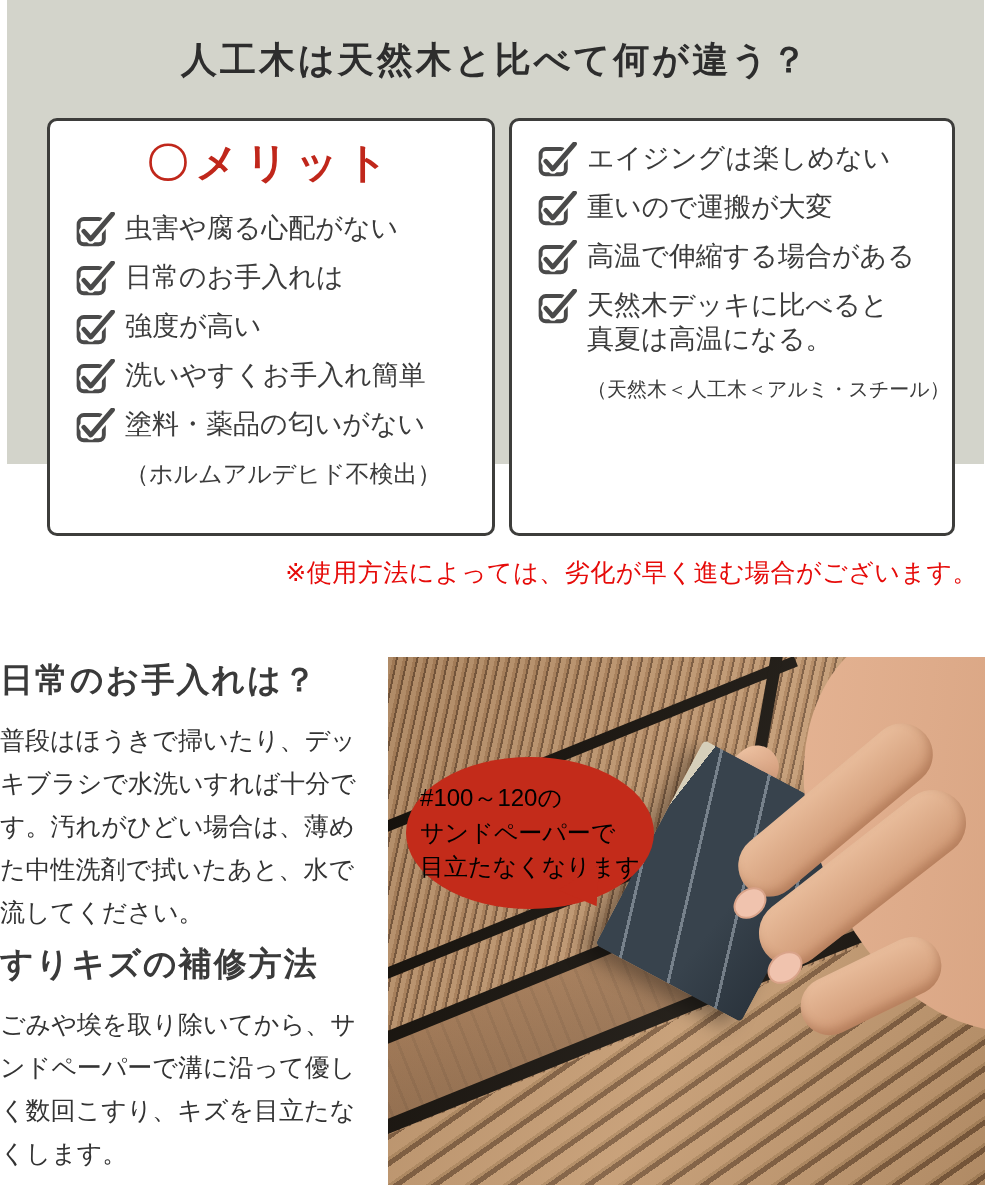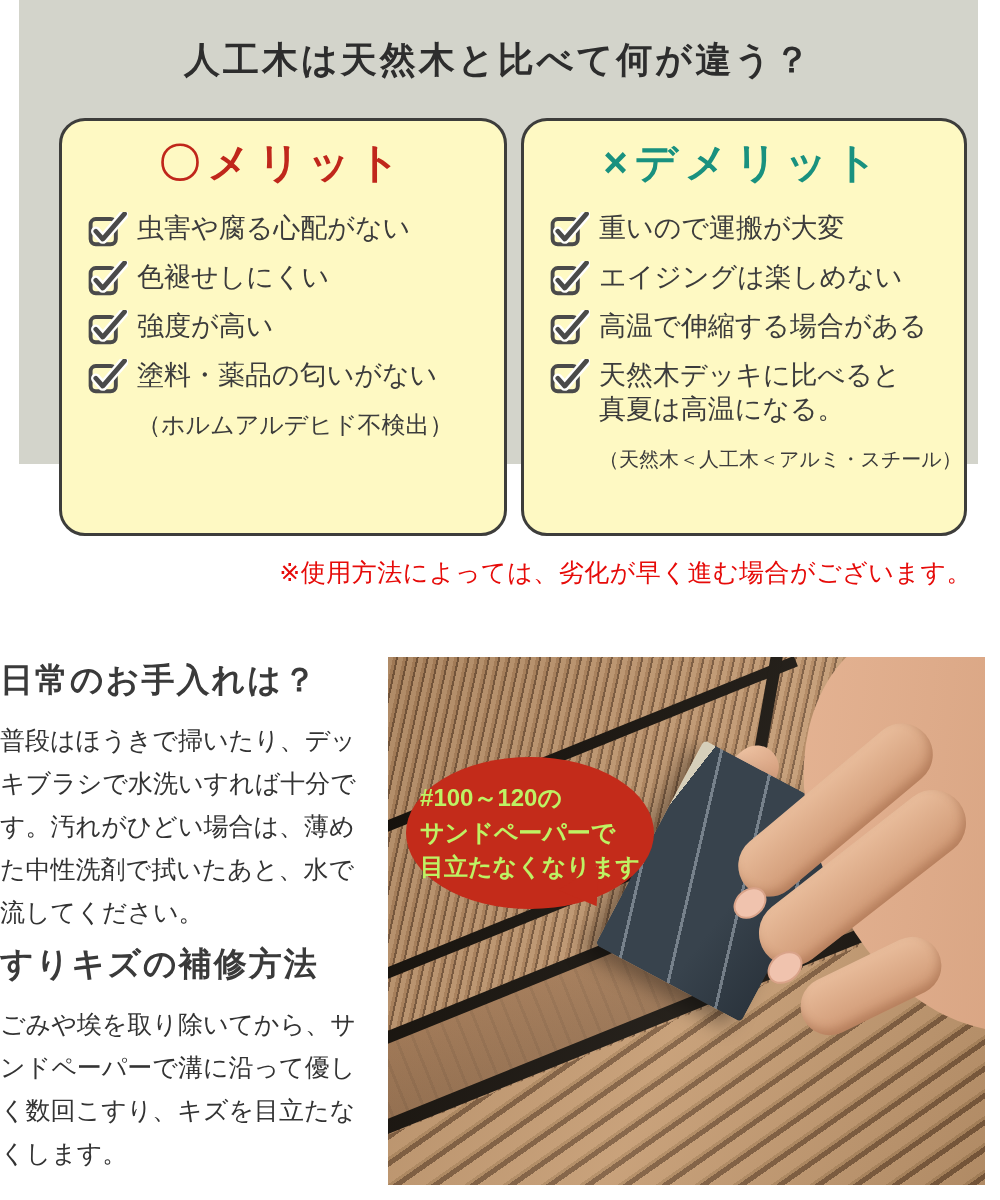--- a/index.html
+++ b/index.html
@@ -1,25 +1,25 @@
 <!DOCTYPE html>
 <html style="--panel-bg: #d3d4cb; --merit-red: #c0271b; --demerit-teal: #19917f; --note-red: #e60b09; --bubble-red: #c32b1a; --check-gray: #4a4a4a;"><head>
 <meta charset="utf-8">
 <style>
   html,body{margin:0;padding:0;background:#ffffff;}
   .stage{
     position:relative;width:1000px;height:1200px;overflow:hidden;background:#fff;
     font-family:"Liberation Sans","DejaVu Sans",sans-serif;color:#3b3b3b;
   }
   
-  .gray-panel{position:absolute;left:19px;top:0;width:959px;height:464px;background:var(--panel-bg,#d3d4cb);}
+  .gray-panel{position:absolute;left:7px;top:0;width:959px;height:464px;background:var(--panel-bg,#d3d4cb);padding-left:18px;}
   .main-title{position:absolute;top:36px;left:0;right:0;margin:0;text-align:center;
     font-size:36px;font-weight:bold;letter-spacing:3px;color:#2d2d2d;}
-  .box{position:absolute;top:118px;height:418px;background:#fef9c3;border:3px solid #3d3d3b;
-    border-radius:26px;box-sizing:border-box;}
+  .box{position:absolute;top:118px;height:418px;background:#ffffff;border:3px solid #3d3d3b;
+    border-radius:10px;box-sizing:border-box;}
   .box.merit{left:40px;width:448px;}
   .box.demerit{left:502px;width:446px;}
   .box-heading{margin:14px 0 0 0;text-align:center;font-size:42px;font-weight:bold;letter-spacing:7px;}
   .merit .box-heading{color:var(--merit-red,#c0271b);}
   .demerit .box-heading{color:var(--demerit-teal,#19917f);}
   .check-list{margin:20px 0 0 26px;}
   .check-row{display:flex;align-items:flex-start;margin-bottom:13px;}
   .cb{width:40px;height:35px;flex:0 0 auto;margin-top:1px;}
   .cb .frame{fill:none;stroke:var(--check-gray,#4a4a4a);stroke-width:4.5;}
   .cb .halo{fill:none;stroke:#fffffd;stroke-width:11;stroke-linecap:round;stroke-linejoin:round;}
@@ -75,21 +75,21 @@
   .nail{position:absolute;border-radius:50%;background:#f0c3ae;border:2px solid #d9a389;}
   .n1{left:344px;top:232px;width:32px;height:24px;transform:rotate(-40deg);}
   .n2{left:378px;top:296px;width:34px;height:25px;transform:rotate(-38deg);}
   
   .bubble{position:absolute;left:18px;top:100px;width:248px;height:152px;border-radius:50%;
     background:var(--bubble-red,#c32b1a);}
   .bubble::after{content:"";position:absolute;right:36px;bottom:-22px;width:0;height:0;
     border:24px solid transparent;border-top:34px solid var(--bubble-red,#c32b1a);
     transform:rotate(-32deg);}
   .bubble-text{position:absolute;inset:0;display:flex;align-items:center;justify-content:center;
-    color:#bef264;font-weight:bold;font-size:24px;line-height:1.45;white-space:pre-line;text-align:left;}
+    color:#000000;font-weight:normal;font-size:24px;line-height:1.45;white-space:pre-line;text-align:left;}
 </style>
 </head>
 <body>
 
 <div class="stage">
 
   <section class="gray-panel">
     <h1 class="main-title">人工木は天然木と比べて何が違う？</h1>
 
     <div class="box merit">
@@ -107,76 +107,86 @@
     </div>
   </div>
 
   <div class="check-row">
     <svg class="cb" viewBox="0 0 46 40" aria-hidden="true">
       <rect class="frame" x="3" y="8" width="29" height="29" rx="6"></rect>
       <path class="halo" d="M9 22 L17 31 L42 2"></path>
       <path class="tick" d="M9 22 L17 31 L42 2"></path>
     </svg>
     <div class="check-texts">
-      <div class="check-text">色褪せしにくい</div>
+      <div class="check-text">日常のお手入れは</div>
 
     </div>
   </div>
 
 
   <div class="check-row">
     <svg class="cb" viewBox="0 0 46 40" aria-hidden="true">
       <rect class="frame" x="3" y="8" width="29" height="29" rx="6"></rect>
       <path class="halo" d="M9 22 L17 31 L42 2"></path>
       <path class="tick" d="M9 22 L17 31 L42 2"></path>
     </svg>
     <div class="check-texts">
       <div class="check-text">強度が高い</div>
 
     </div>
   </div>
 
+  <div class="check-row">
+    <svg class="cb" viewBox="0 0 46 40" aria-hidden="true">
+      <rect class="frame" x="3" y="8" width="29" height="29" rx="6"></rect>
+      <path class="halo" d="M9 22 L17 31 L42 2"></path>
+      <path class="tick" d="M9 22 L17 31 L42 2"></path>
+    </svg>
+    <div class="check-texts">
+      <div class="check-text">洗いやすくお手入れ簡単</div>
+
+    </div>
+  </div>
 
   <div class="check-row">
     <svg class="cb" viewBox="0 0 46 40" aria-hidden="true">
       <rect class="frame" x="3" y="8" width="29" height="29" rx="6"></rect>
       <path class="halo" d="M9 22 L17 31 L42 2"></path>
       <path class="tick" d="M9 22 L17 31 L42 2"></path>
     </svg>
     <div class="check-texts">
       <div class="check-text">塗料・薬品の匂いがない</div>
       <div class="check-sub">（ホルムアルデヒド不検出）</div>
     </div>
   </div>
 </div>
     </div>
 
     <div class="box demerit">
-      <h2 class="box-heading">×デメリット</h2>
       <div class="check-list">
   <div class="check-row">
     <svg class="cb" viewBox="0 0 46 40" aria-hidden="true">
       <rect class="frame" x="3" y="8" width="29" height="29" rx="6"></rect>
       <path class="halo" d="M9 22 L17 31 L42 2"></path>
       <path class="tick" d="M9 22 L17 31 L42 2"></path>
     </svg>
     <div class="check-texts">
+      <div class="check-text">エイジングは楽しめない</div>
+
+    </div>
+  </div>
+
+  <div class="check-row">
+    <svg class="cb" viewBox="0 0 46 40" aria-hidden="true">
+      <rect class="frame" x="3" y="8" width="29" height="29" rx="6"></rect>
+      <path class="halo" d="M9 22 L17 31 L42 2"></path>
+      <path class="tick" d="M9 22 L17 31 L42 2"></path>
+    </svg>
+    <div class="check-texts">
       <div class="check-text">重いので運搬が大変</div>
-
-    </div>
-  </div>
-
-  <div class="check-row">
-    <svg class="cb" viewBox="0 0 46 40" aria-hidden="true">
-      <rect class="frame" x="3" y="8" width="29" height="29" rx="6"></rect>
-      <path class="halo" d="M9 22 L17 31 L42 2"></path>
-      <path class="tick" d="M9 22 L17 31 L42 2"></path>
-    </svg>
-    <div class="check-texts">
-      <div class="check-text">エイジングは楽しめない</div>
 
     </div>
   </div>
 
   <div class="check-row">
     <svg class="cb" viewBox="0 0 46 40" aria-hidden="true">
       <rect class="frame" x="3" y="8" width="29" height="29" rx="6"></rect>
       <path class="halo" d="M9 22 L17 31 L42 2"></path>
       <path class="tick" d="M9 22 L17 31 L42 2"></path>
     </svg>

